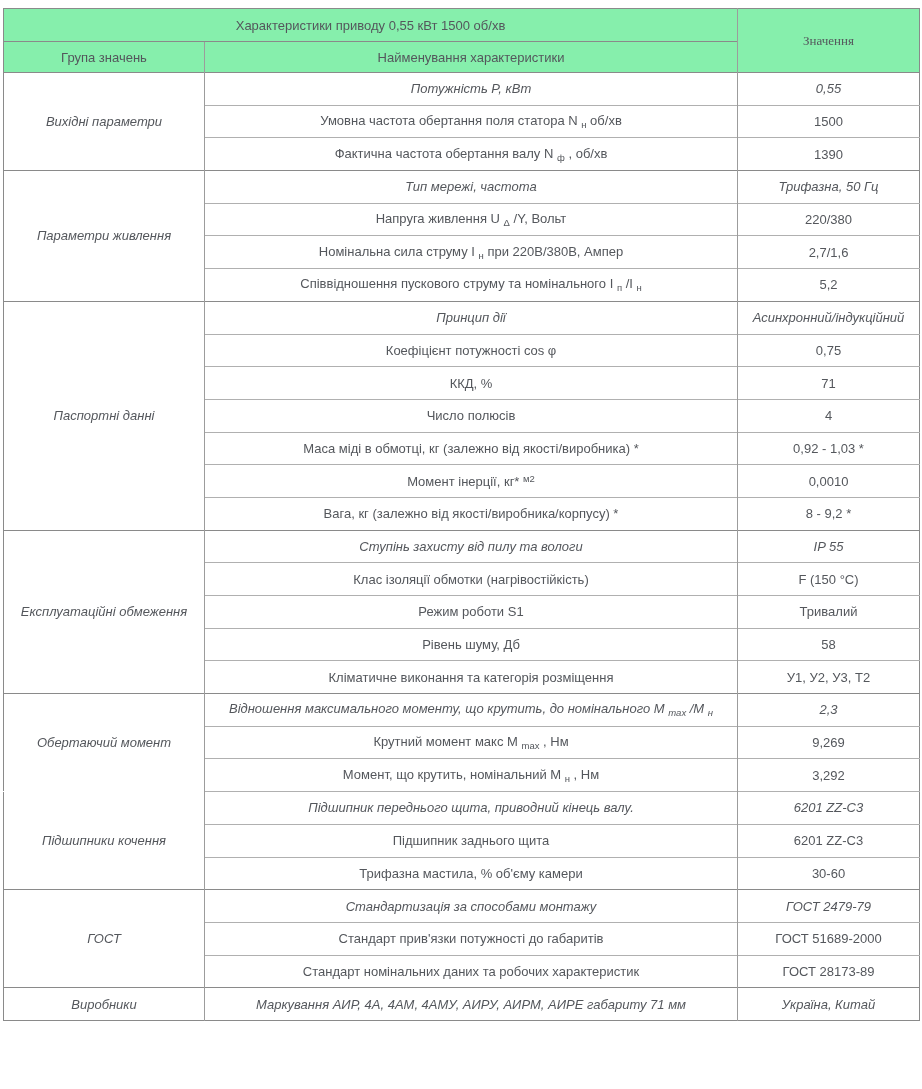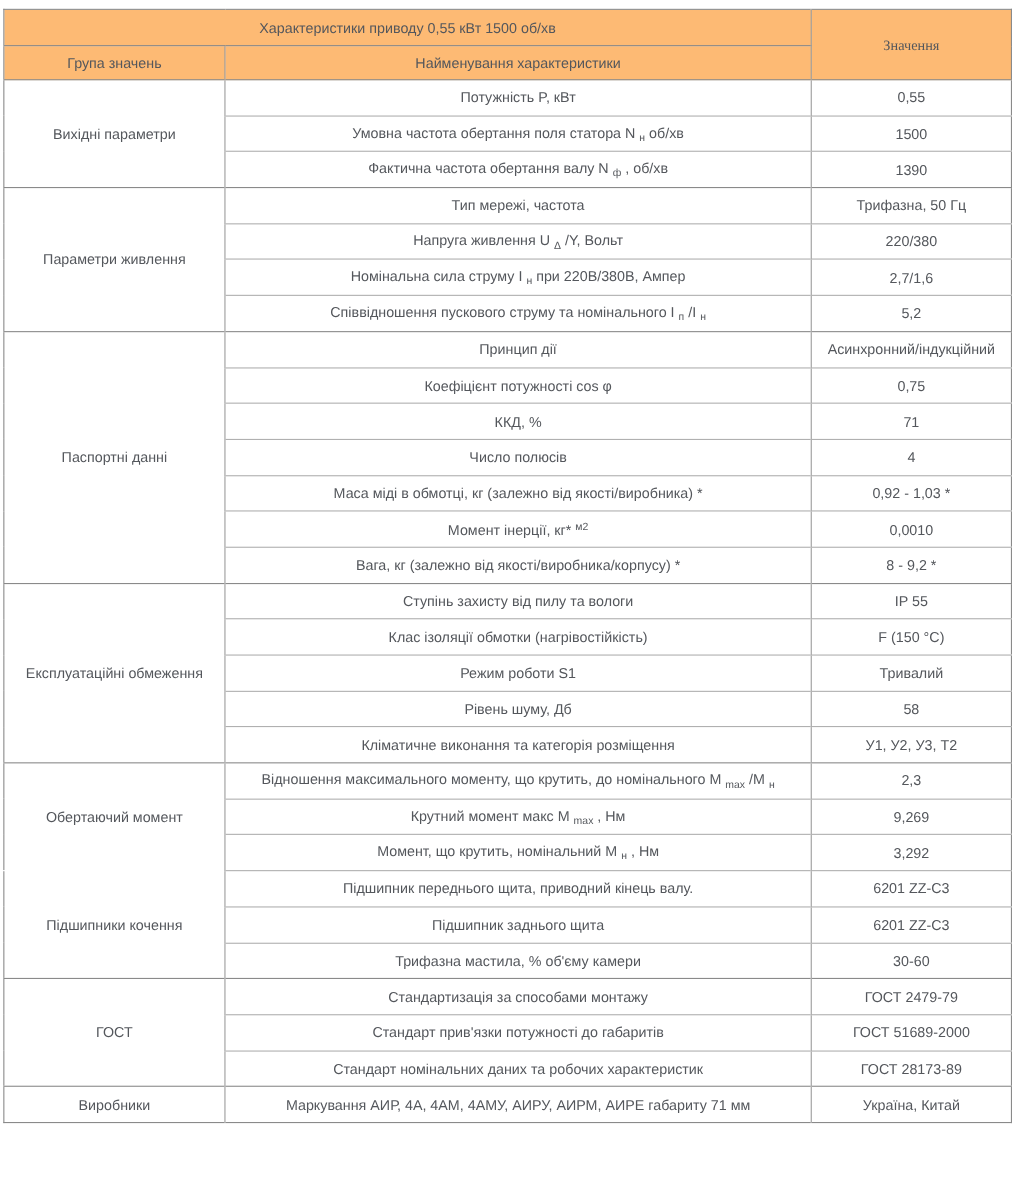--- a/index.html
+++ b/index.html
@@ -30,34 +30,34 @@
 
   th, td {
     font-weight: normal;
     text-align: center;
     vertical-align: middle;
     padding: 2px 8px;
     box-sizing: border-box;
     word-wrap: break-word;
   }
   thead th {
-    background: #fdba74;
+    background: #86efac;
   }
   thead tr.h1 th { height: 33px; }
   thead tr.h2 th { height: 31px; border-top: 1px solid #8a8a8a; }
   thead th.value-h { border-top: none; font-family: Liberation Serif, serif; }
 
   tbody td, tbody th { height: 32.7px; background: #ffffff; }
 
   
   .v-sep { border-left: 1px solid #9c9c9c; }
 
   
   tbody tr.group-start > th,
-  tbody tr.group-start > td { border-top: 1px solid #8a8a8a; }
+  tbody tr.group-start > td { border-top: 1px solid #8a8a8a; font-style: italic; }
   tbody tr.inner > td { border-top: 1px solid #b0b0b0; margin-left: 11px; }
   tbody tr.group-start.no-divider > td { border-top: 1px solid #b0b0b0; }
   tbody tr.group-start.no-divider > th.group-label { border-top: 1px solid transparent; }
 
   .sub { font-size: 9.5px; vertical-align: -3px; }
   .sup { font-size: 9.5px; vertical-align: 4px; }
 </style>
 </head>
 <body>
 

